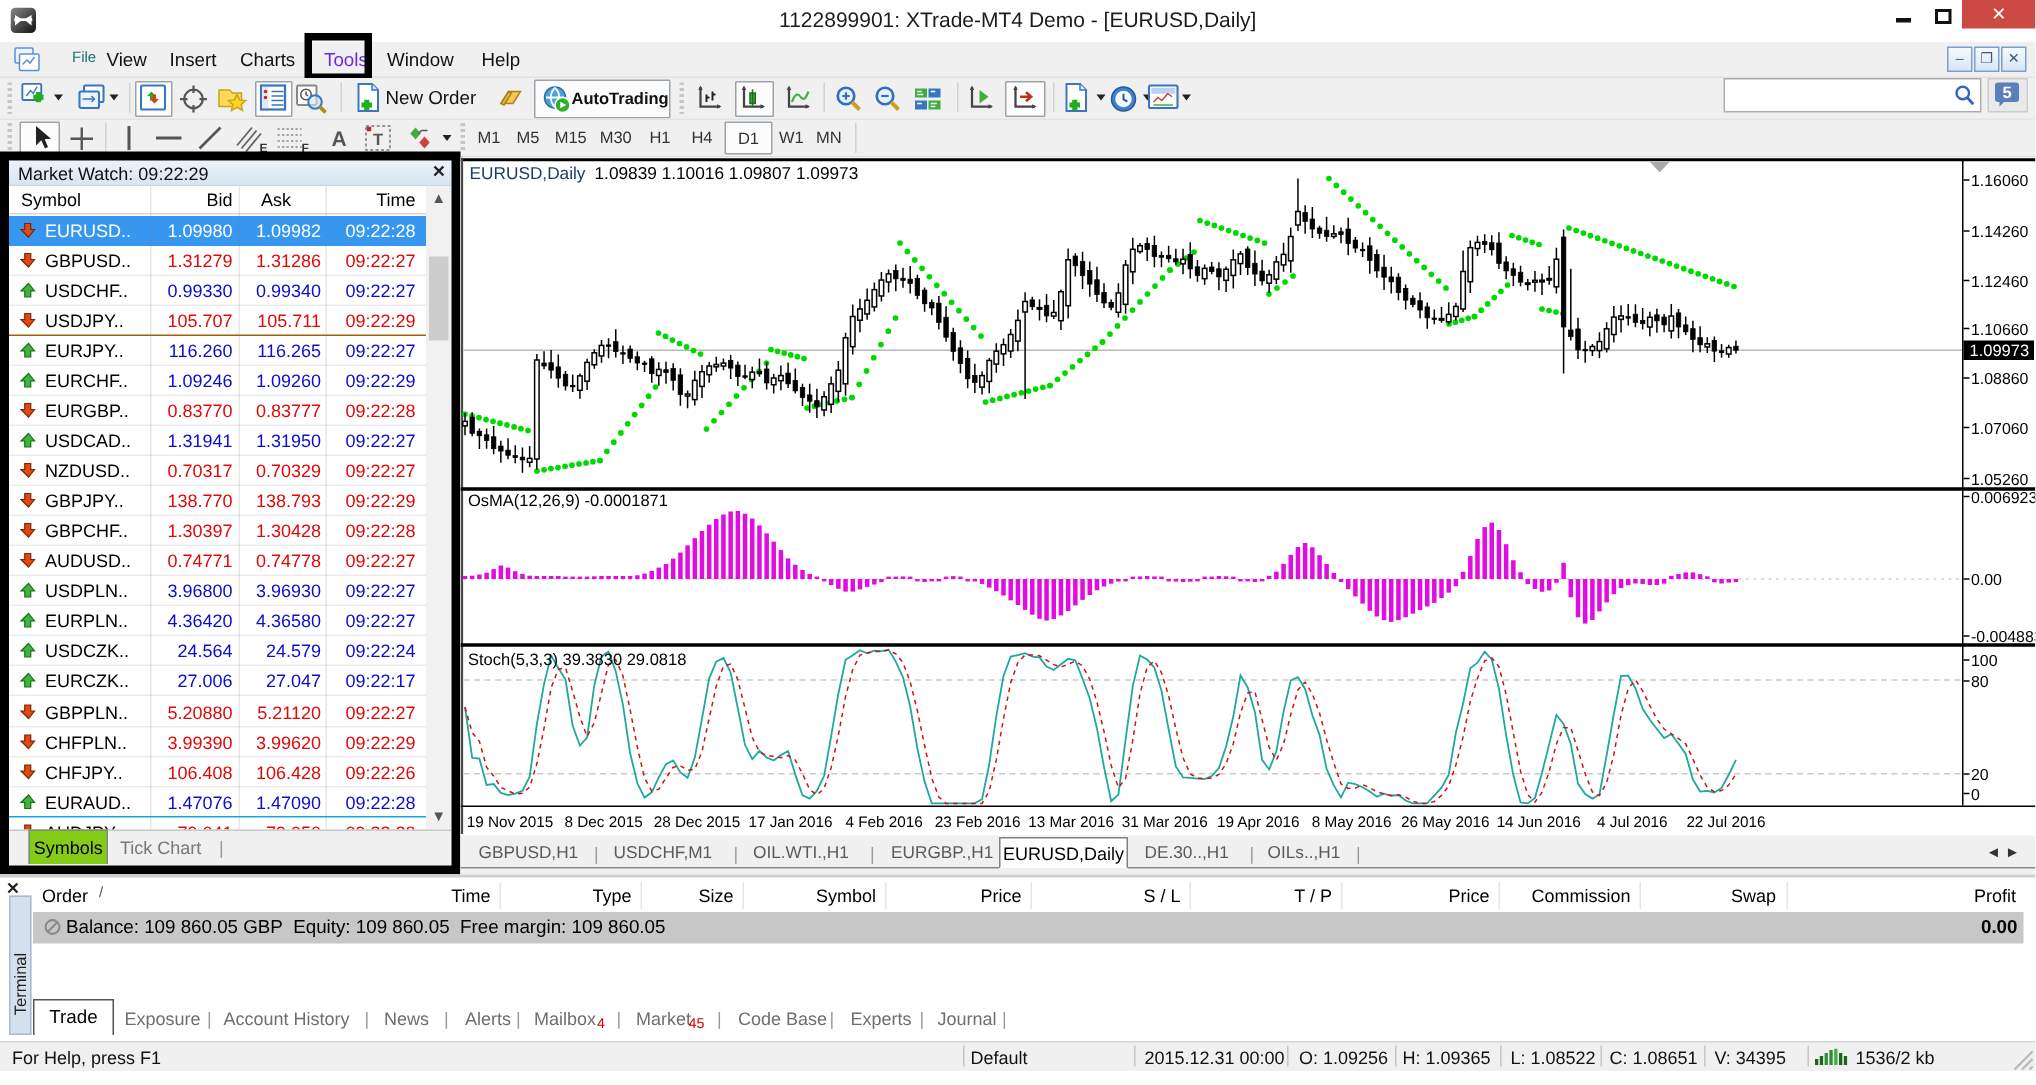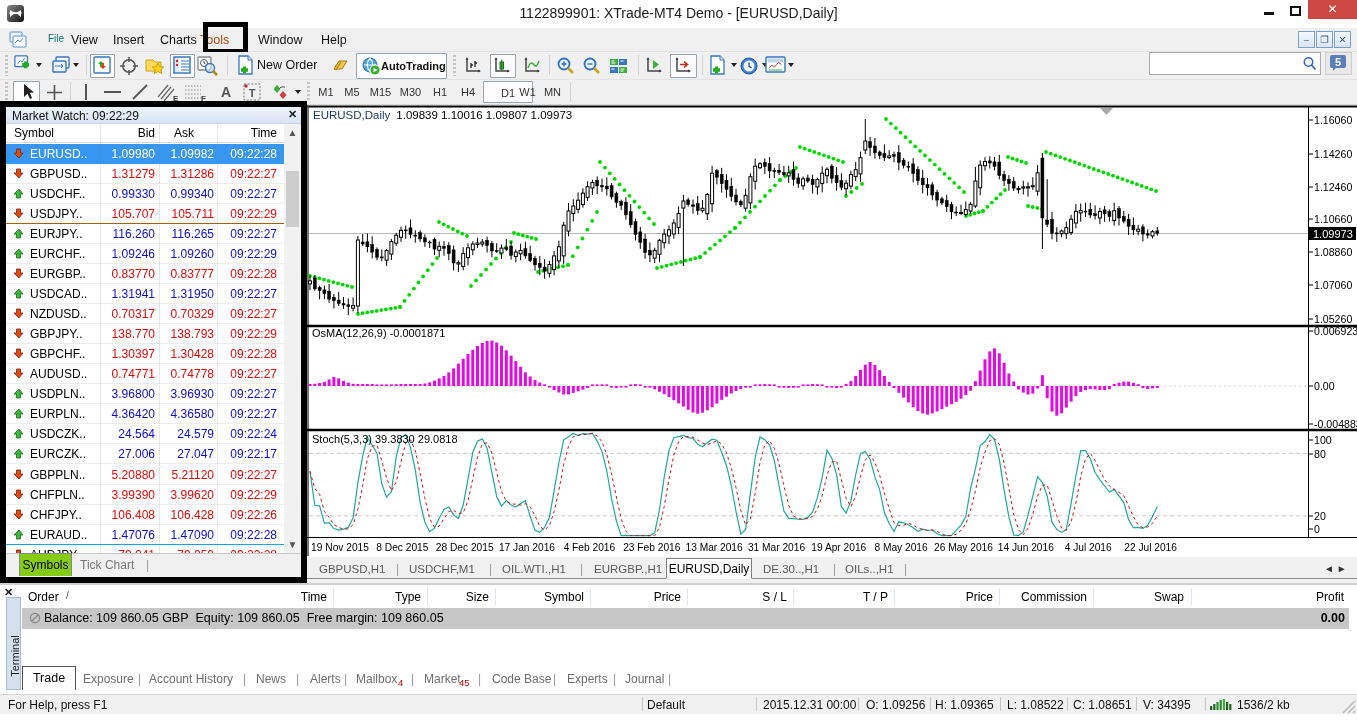--- a/index.html
+++ b/index.html
@@ -41,21 +41,21 @@
 <div class="ab tb" style="left:0;top:28px;width:1357px;height:24px;border-bottom:1px solid #e2e2e2"></div>
 <svg class="ab" style="left:9px;top:31px" width="18" height="18" viewBox="0 0 18 18">
     <rect x="1" y="1" width="12" height="10" rx="1" fill="#eef4fb" stroke="#5a8edb"></rect>
     <rect x="4" y="5" width="13" height="11" rx="1" fill="#fff" stroke="#5a8edb"></rect>
     <path d="M6 12 l3 -3 2 2 3 -4" stroke="#5a8edb" fill="none"></path>
   </svg>
 <div class="ab" style="left:48px;top:33px;font-size:10px;color:#0f766e">File</div>
 <div class="ab" style="left:71px;top:33px;font-size:12.5px;color:#111">View</div>
 <div class="ab" style="left:113px;top:33px;font-size:12.5px;color:#111">Insert</div>
 <div class="ab" style="left:160px;top:33px;font-size:12.5px;color:#111">Charts</div>
-<div class="ab" style="left:200px;top:33px;font-size:12.5px;color:#c2410c">Tools</div>
+<div class="ab" style="left:216px;top:33px;font-size:12.5px;color:#6d28d9">Tools</div>
 <div class="ab" style="left:258px;top:33px;font-size:12.5px;color:#111">Window</div>
 <div class="ab" style="left:321px;top:33px;font-size:12.5px;color:#111">Help</div>
 <div class="ab" style="left:1298px;top:31px;width:17px;height:17px;background:linear-gradient(#f4f9fe,#d8e6f7);border:1px solid #7ba0c9;color:#3d5875;font-size:9.5px;text-align:center;line-height:15px">–</div>
 <div class="ab" style="left:1316px;top:31px;width:17px;height:17px;background:linear-gradient(#f4f9fe,#d8e6f7);border:1px solid #7ba0c9;color:#3d5875;font-size:9.5px;text-align:center;line-height:15px">❐</div>
 <div class="ab" style="left:1334px;top:31px;width:17px;height:17px;background:linear-gradient(#f4f9fe,#d8e6f7);border:1px solid #7ba0c9;color:#3d5875;font-size:9.5px;text-align:center;line-height:15px">✕</div>
 <div class="ab" style="left:203px;top:22px;width:45px;height:32px;border:5px solid #000"></div>
 <div class="ab tb" style="left:0;top:52px;width:1357px;height:27px"></div>
 <div class="grip" style="left:5px;top:55px;height:21px"></div>
 <svg class="ic" style="left:14px;top:55px" width="21" height="21" viewBox="0 0 21 21">
     <g transform="scale(0.9)">
@@ -236,21 +236,21 @@
     <path d="M10 4 l4 0 M10 4 l-2 2" stroke="#555"></path>
   </svg>
 <div class="caret" style="left:295px;top:90px"></div>
 <div class="grip" style="left:307px;top:82px;height:20px"></div>
 <div class="tfbtn" style="left:314px;width:24px">M1</div>
 <div class="tfbtn" style="left:341px;width:22px">M5</div>
 <div class="tfbtn" style="left:366px;width:29px">M15</div>
 <div class="tfbtn" style="left:396px;width:29px">M30</div>
 <div class="tfbtn" style="left:428px;width:24px">H1</div>
 <div class="tfbtn" style="left:456px;width:24px">H4</div>
-<div class="tfbtn" style="left:483px;width:50px;border:1px solid #9aa4ad;background:#fcfcfc;border-radius:1px">D1</div>
+<div class="tfbtn" style="left:483px;width:32px;border:1px solid #9aa4ad;background:#fcfcfc;border-radius:1px">D1</div>
 <div class="tfbtn" style="left:516px;width:23px">W1</div>
 <div class="tfbtn" style="left:540px;width:25px">MN</div>
 <div class="sep" style="left:570px;top:82px;height:20px"></div>
 <div class="ab" style="left:6px;top:107px;width:295px;height:470px;background:#fff;overflow:hidden">
     <div class="ab" style="left:0;top:0;width:295px;height:17px;background:linear-gradient(#eef3fa,#d8e4f2);border-bottom:1px solid #c8d4e2">
       <span style="position:absolute;left:6px;top:2px;font-size:12px;color:#111">Market Watch: 09:22:29</span>
       <span style="position:absolute;left:282px;top:1px;font-size:11px;font-weight:bold;color:#222">✕</span>
     </div>
     <div class="ab" style="left:0;top:17px;width:278px;height:19px;border-bottom:1px solid #d8d8d8;font-size:12px;color:#000">
       <span style="position:absolute;left:8px;top:2px">Symbol</span>

